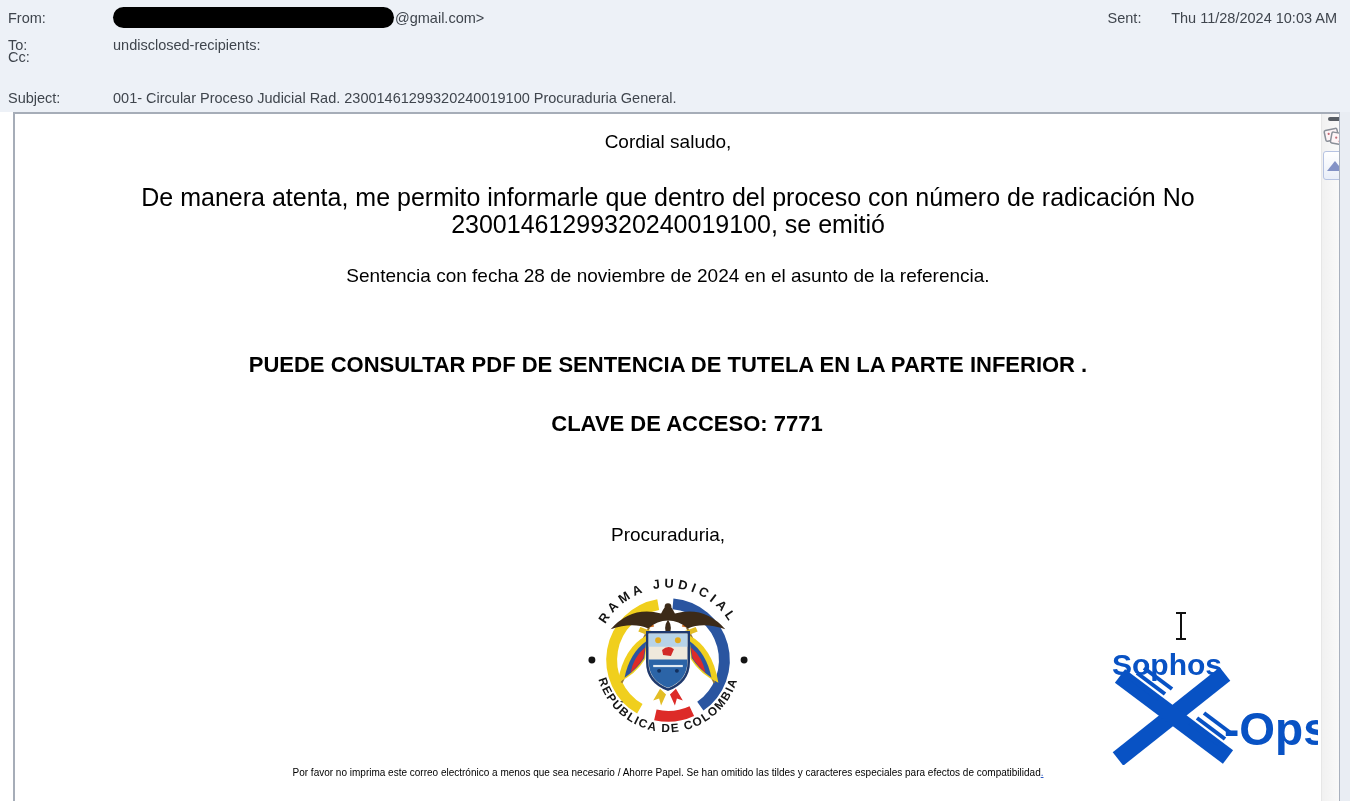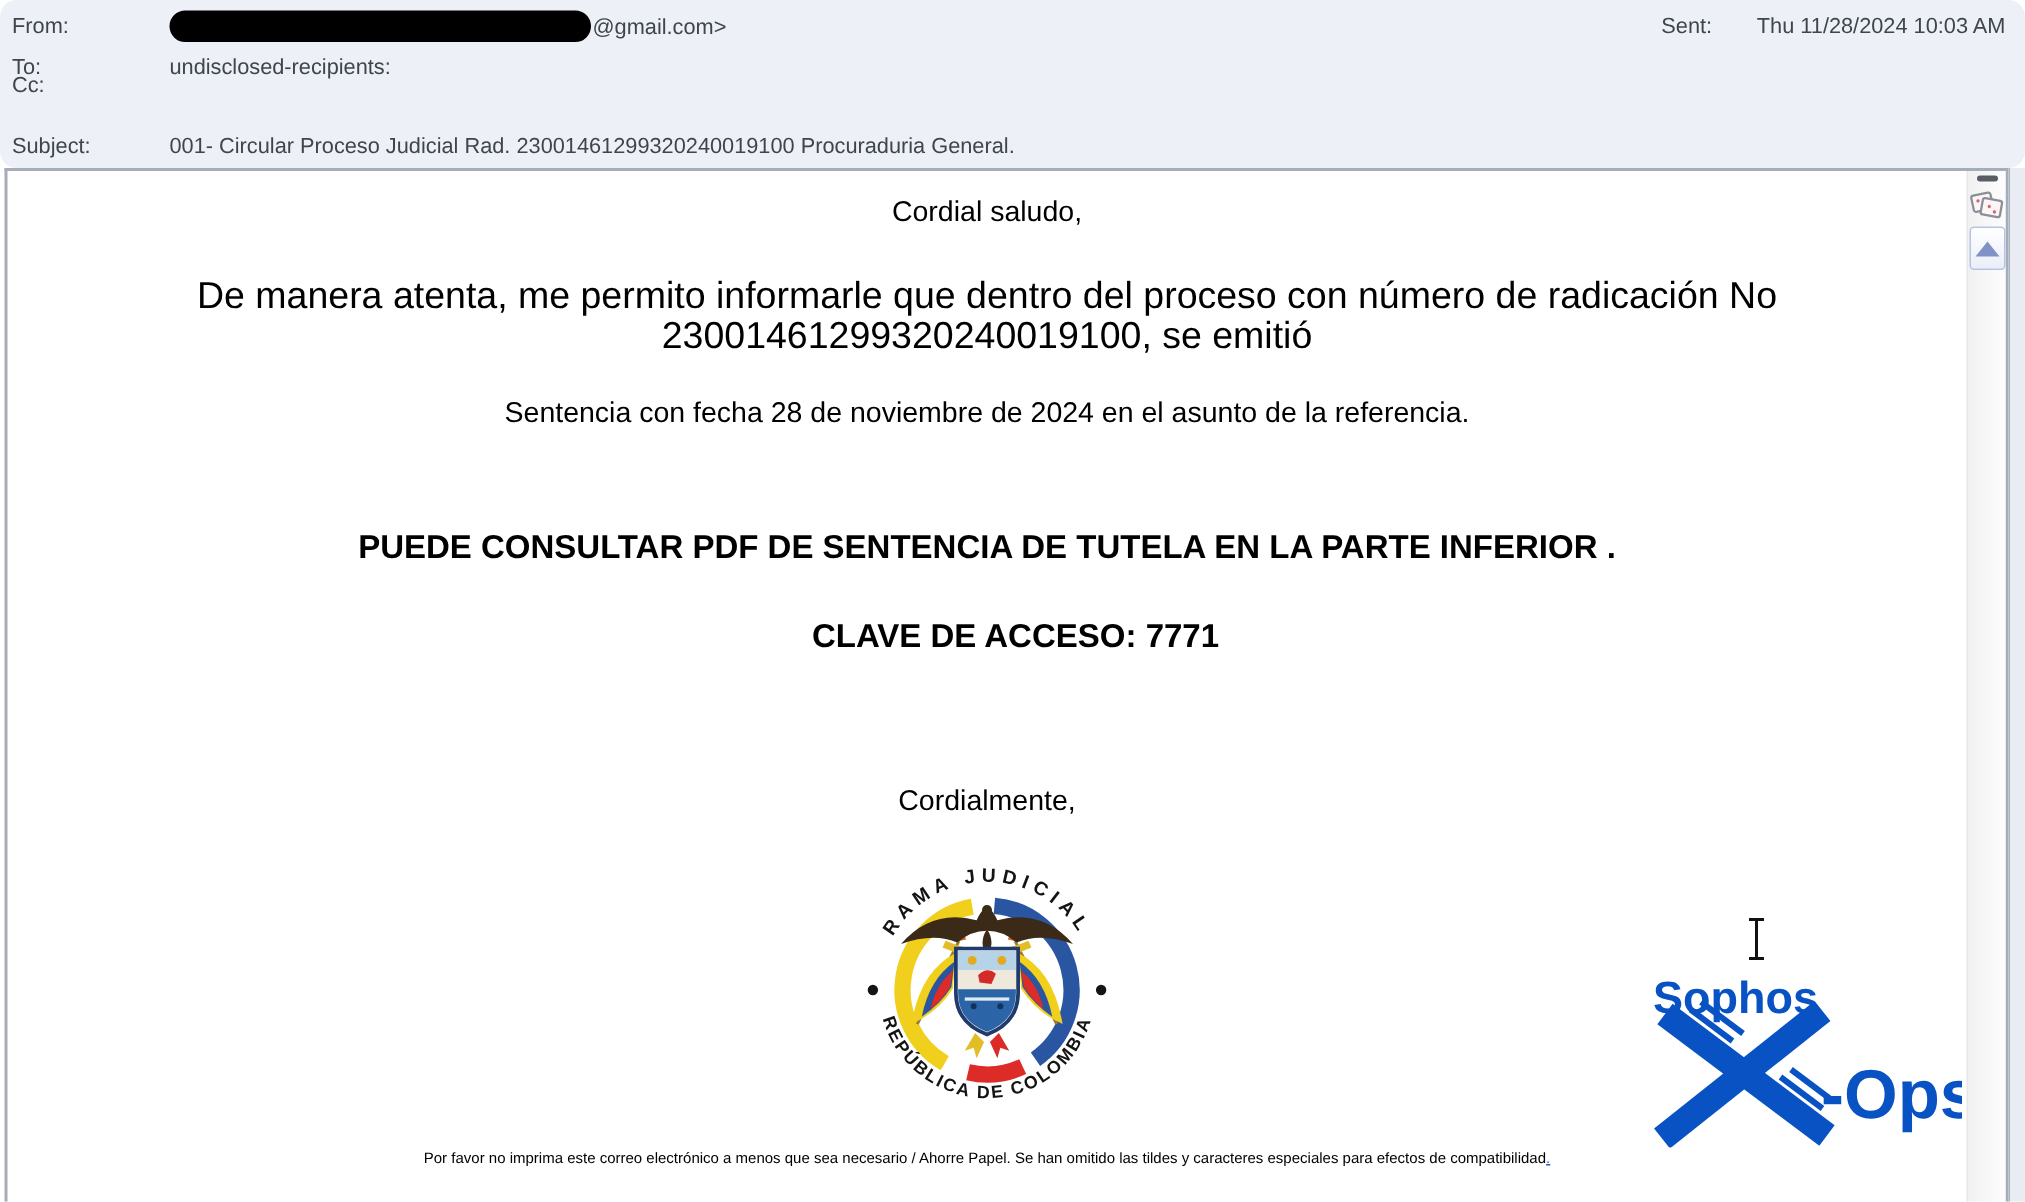--- a/index.html
+++ b/index.html
@@ -1,32 +1,32 @@
 <!DOCTYPE html>
 <html><head>
 <meta charset="utf-8">
 <style>
   * { margin:0; padding:0; box-sizing:border-box; }
   html,body { width:1350px; height:801px; overflow:hidden; background:#fff;
               font-family:"Liberation Sans", sans-serif; }
 
   
   .mail-header { position:absolute; left:0; top:0; width:1350px; height:112px;
-                 background:#edf1f7; color:#3f454d; font-size:14.5px;border-radius:11px; }
+                 background:#edf1f7; color:#3f454d; font-size:14.5px; }
   .hrow { position:absolute; left:0; width:100%; height:22px; }
   .hlabel { position:absolute; left:8px; top:0; }
   .hvalue { position:absolute; left:113px; top:0; white-space:nowrap; }
   .row-from { top:10px; } .row-to { top:37px;padding-left:40px; } .row-cc { top:49px; } .row-subject { top:90px; }
   .redaction { display:inline-block; vertical-align:middle; width:281px; height:21px;
                background:#000; border-radius:10.5px; margin:-3px 1px 0 0; }
   .sent-block { position:absolute; top:10px; right:13px; white-space:nowrap; }
   .sent-label { margin-right:26px; }
 
   
-  .msg-frame { position:absolute; left:3px; top:112px; width:1336px; height:689px;
+  .msg-frame { position:absolute; left:13px; top:112px; width:1336px; height:689px;
                border:2px solid #a6adb8; border-bottom:none; background:#fff; }
   .right-strip { position:absolute; right:0; top:112px; width:11px; height:689px;
                  background:#e9edf3; border-left:1px solid #a9b1be; }
 
   
   .scroll-col { position:absolute; right:0; top:0; width:26px; height:100%;
                 background:linear-gradient(to right,#f1f1f1,#fdfdfd);
                 border-left:1px solid #e7e7e7; }
   .grip { width:14px; height:4px; background:#585d64; border-radius:2px; margin:3px auto 2px auto; }
   .imgph-wrap { width:26px; height:26px; display:flex; align-items:center; justify-content:center; }
@@ -81,21 +81,21 @@
 </div>
 
 <div class="msg-frame">
 
   <div class="msg-content">
     <div class="cline greeting">Cordial saludo,</div>
     <div class="cline para1"><span>De manera atenta, me permito informarle que dentro del proceso con número de radicación No 23001461299320240019100, se emitió</span></div>
     <div class="cline para2">Sentencia con fecha 28 de noviembre de 2024 en el asunto de la referencia.</div>
     <div class="cline headline1">PUEDE CONSULTAR PDF DE SENTENCIA DE TUTELA EN LA PARTE INFERIOR .</div>
     <div class="cline headline2">CLAVE DE ACCESO: 7771</div>
-    <div class="cline closing">Cordialmente,</div>
+    <div class="cline closing">Procuraduria,</div>
 
     <div class="seal-box">
       <svg class="seal-svg" viewBox="0 0 170 170" width="168" height="168">
         <defs>
           <path id="arcTop" d="M 18.8,54.2 A 73,73 0 0 1 151.2,54.2"></path>
           <path id="arcBot" d="M 15.6,107.6 A 73,73 0 0 0 154.4,107.6"></path>
           <g id="flagL">
             <path d="M64,60 Q40,72 34,108 Q52,100 62,84 Z" fill="#f0cf1d"></path>
             <path d="M63,66 Q46,78 41,103 Q54,94 61,83 Z" fill="#2a55a0"></path>
             <path d="M62,72 Q50,82 47,98 Q56,90 60,83 Z" fill="#dd2b28"></path>

